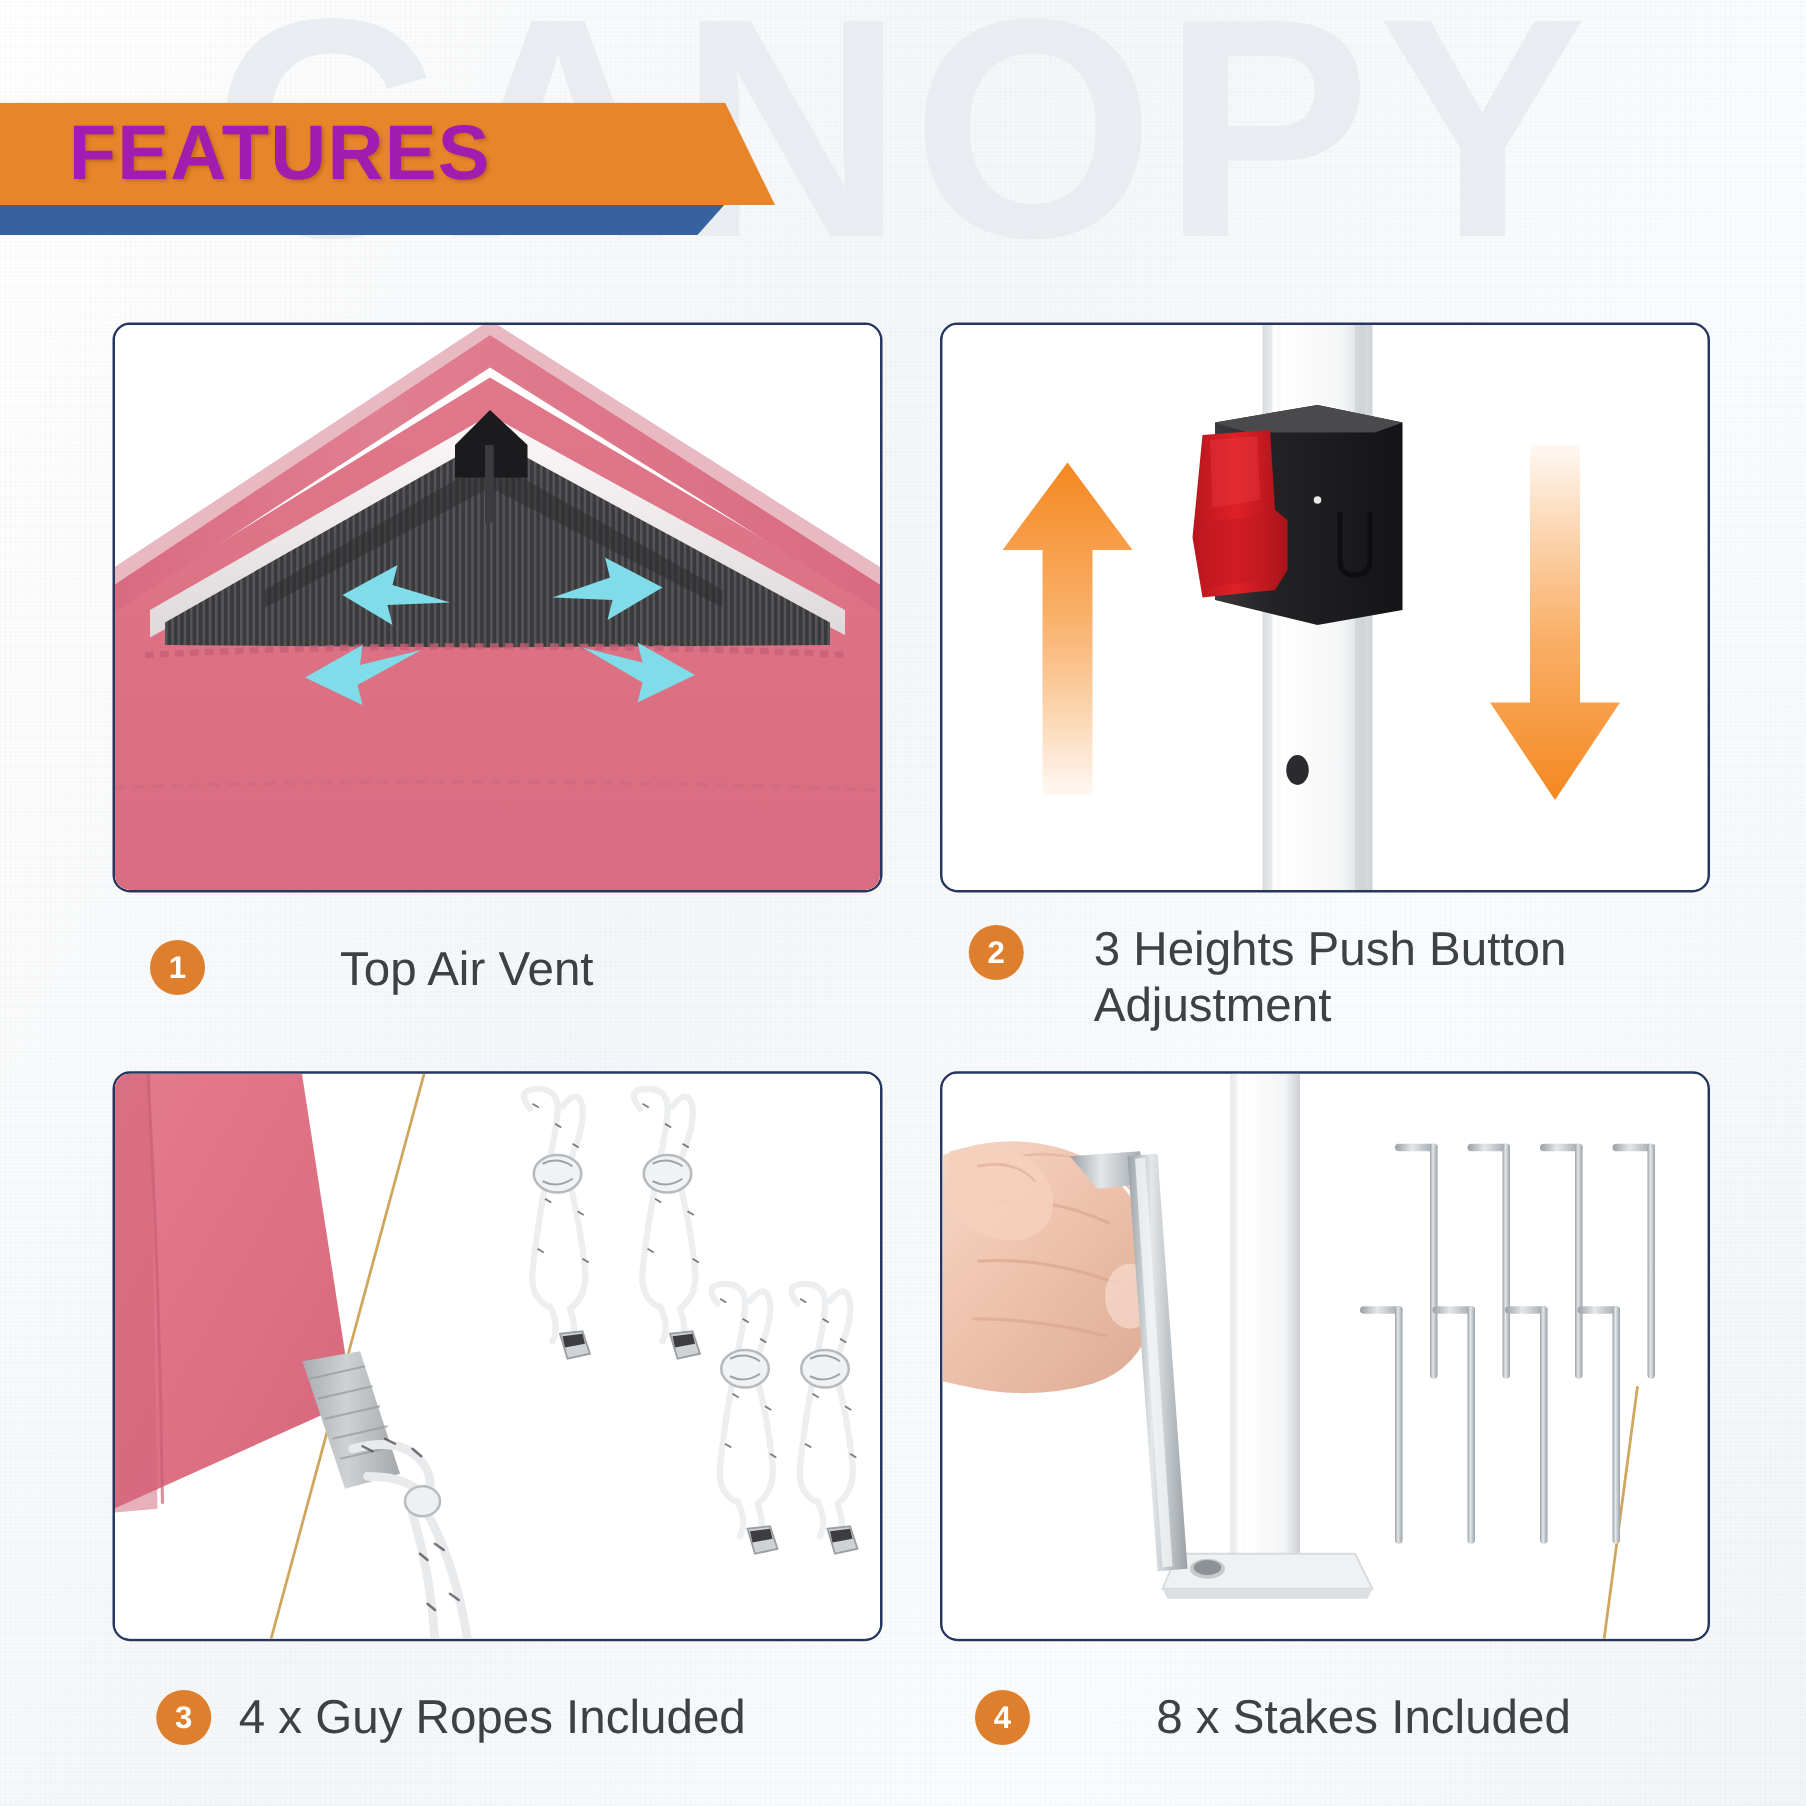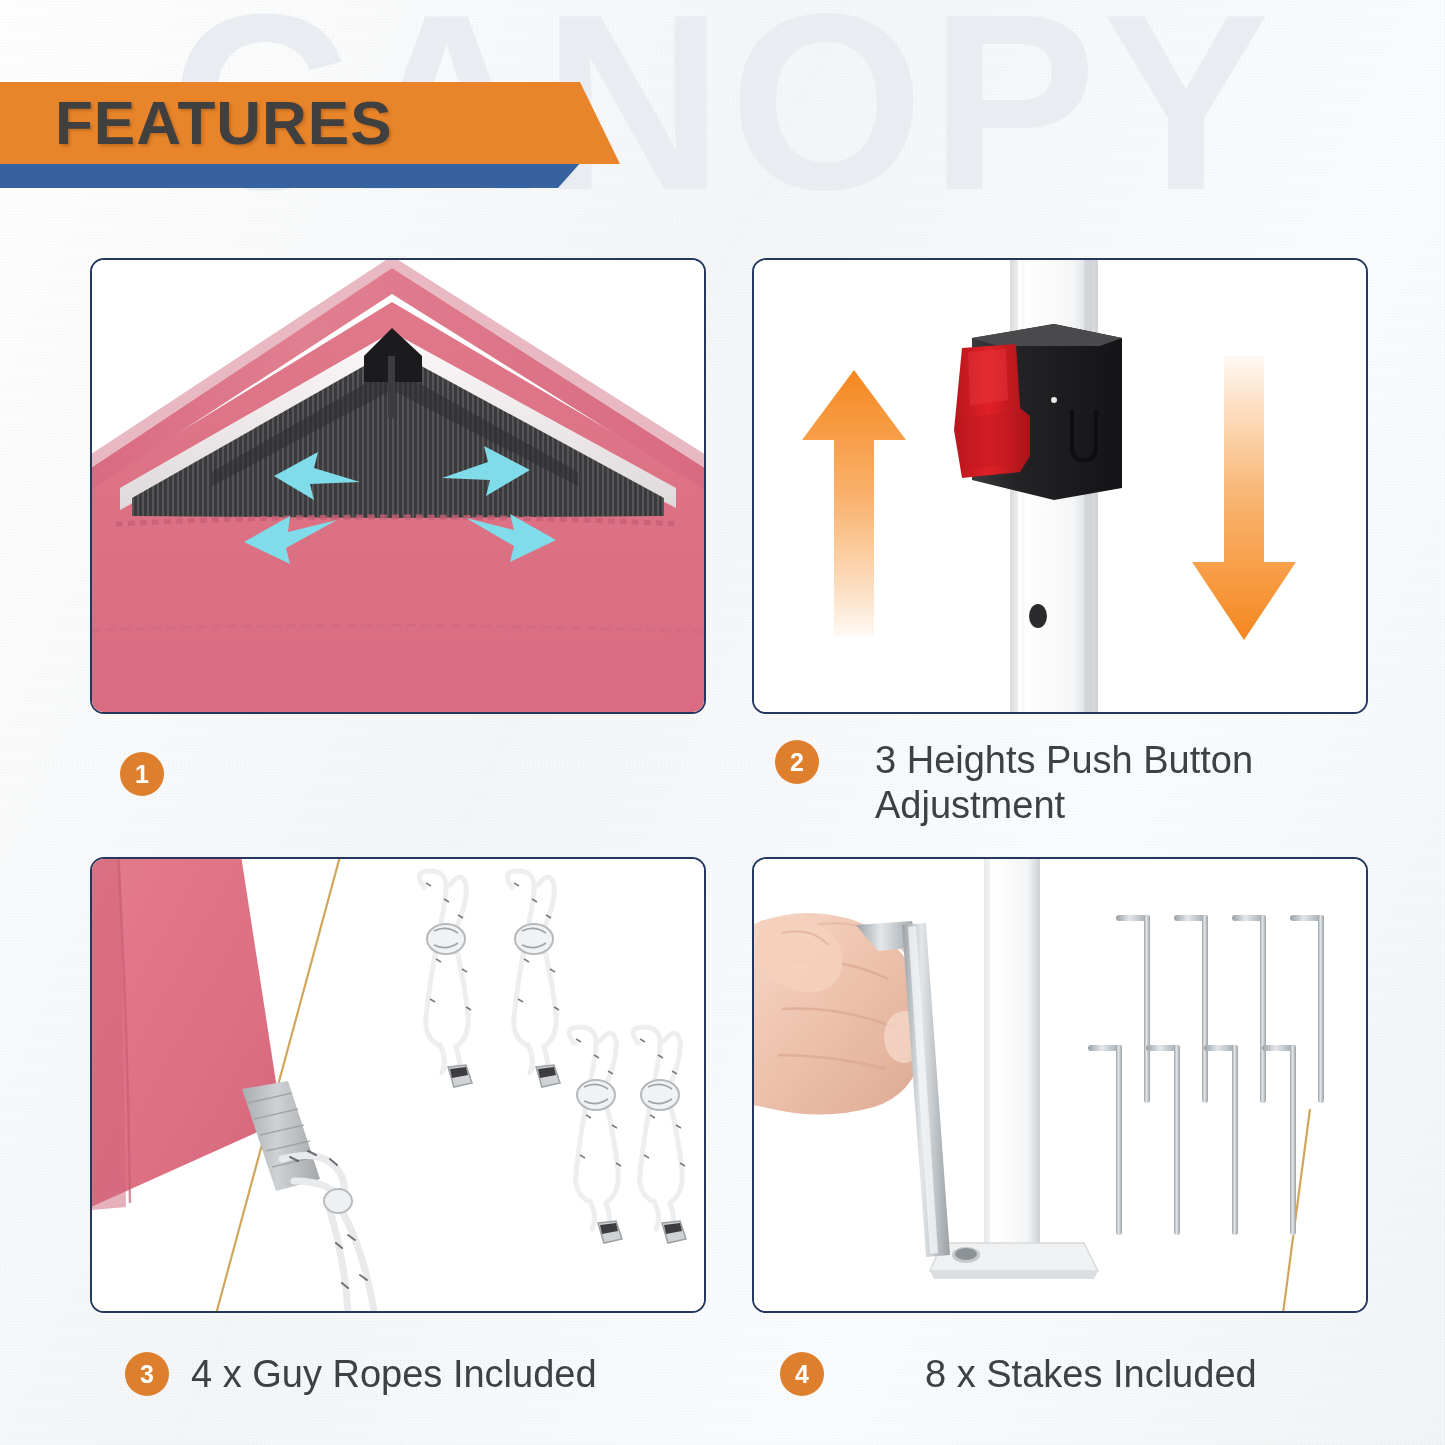--- a/index.html
+++ b/index.html
@@ -32,21 +32,21 @@
     background:#36629f;
     clip-path:polygon(0 0,590px 0,558px 36px,0 36px);
   }
   .banner-orange{
     position:absolute;left:0;top:0;width:620px;height:82px;
     background:#e8852b;
     clip-path:polygon(0 0,580px 0,620px 82px,0 82px);
   }
   .banner-title{
     position:absolute;left:55px;top:8px;
-    font-size:62px;font-weight:bold;color:#404040;
+    font-size:62px;font-weight:bold;color:#a21caf;
     letter-spacing:1px;line-height:66px;
     text-shadow:2px 2px 3px rgba(120,60,10,.35);
   }
   
   .features-grid{position:absolute;left:0;top:0;width:1445px;height:1445px;}
   .panel{
     position:absolute;
     background:#ffffff;
     border:2px solid #25375f;
     border-radius:14px;
@@ -143,20 +143,21 @@
         <path d="M268 222 L222 208 L226 192 L182 216 L222 240 L218 224 Z"></path>
         <path d="M350 218 L396 202 L392 186 L438 210 L394 236 L398 220 Z"></path>
         <path d="M245 260 L196 272 L198 256 L152 282 L198 304 L194 288 Z"></path>
         <path d="M374 258 L422 270 L418 254 L464 280 L418 302 L422 286 Z"></path>
       </g>
     </svg>
   </div>
 
   <div class="caption c1">
     <div class="badge">1</div>
+    <div class="cap-text">Top Air Vent</div>
   </div>
 
   <div class="panel p2">
     <svg class="art" viewBox="0 0 612 452" width="612" height="452">
       <defs>
         <linearGradient id="poleG" x1="0" y1="0" x2="1" y2="0">
           <stop offset="0%" stop-color="#d8dadc"></stop>
           <stop offset="18%" stop-color="#ffffff"></stop>
           <stop offset="72%" stop-color="#f4f5f6"></stop>
           <stop offset="100%" stop-color="#cfd2d5"></stop>

